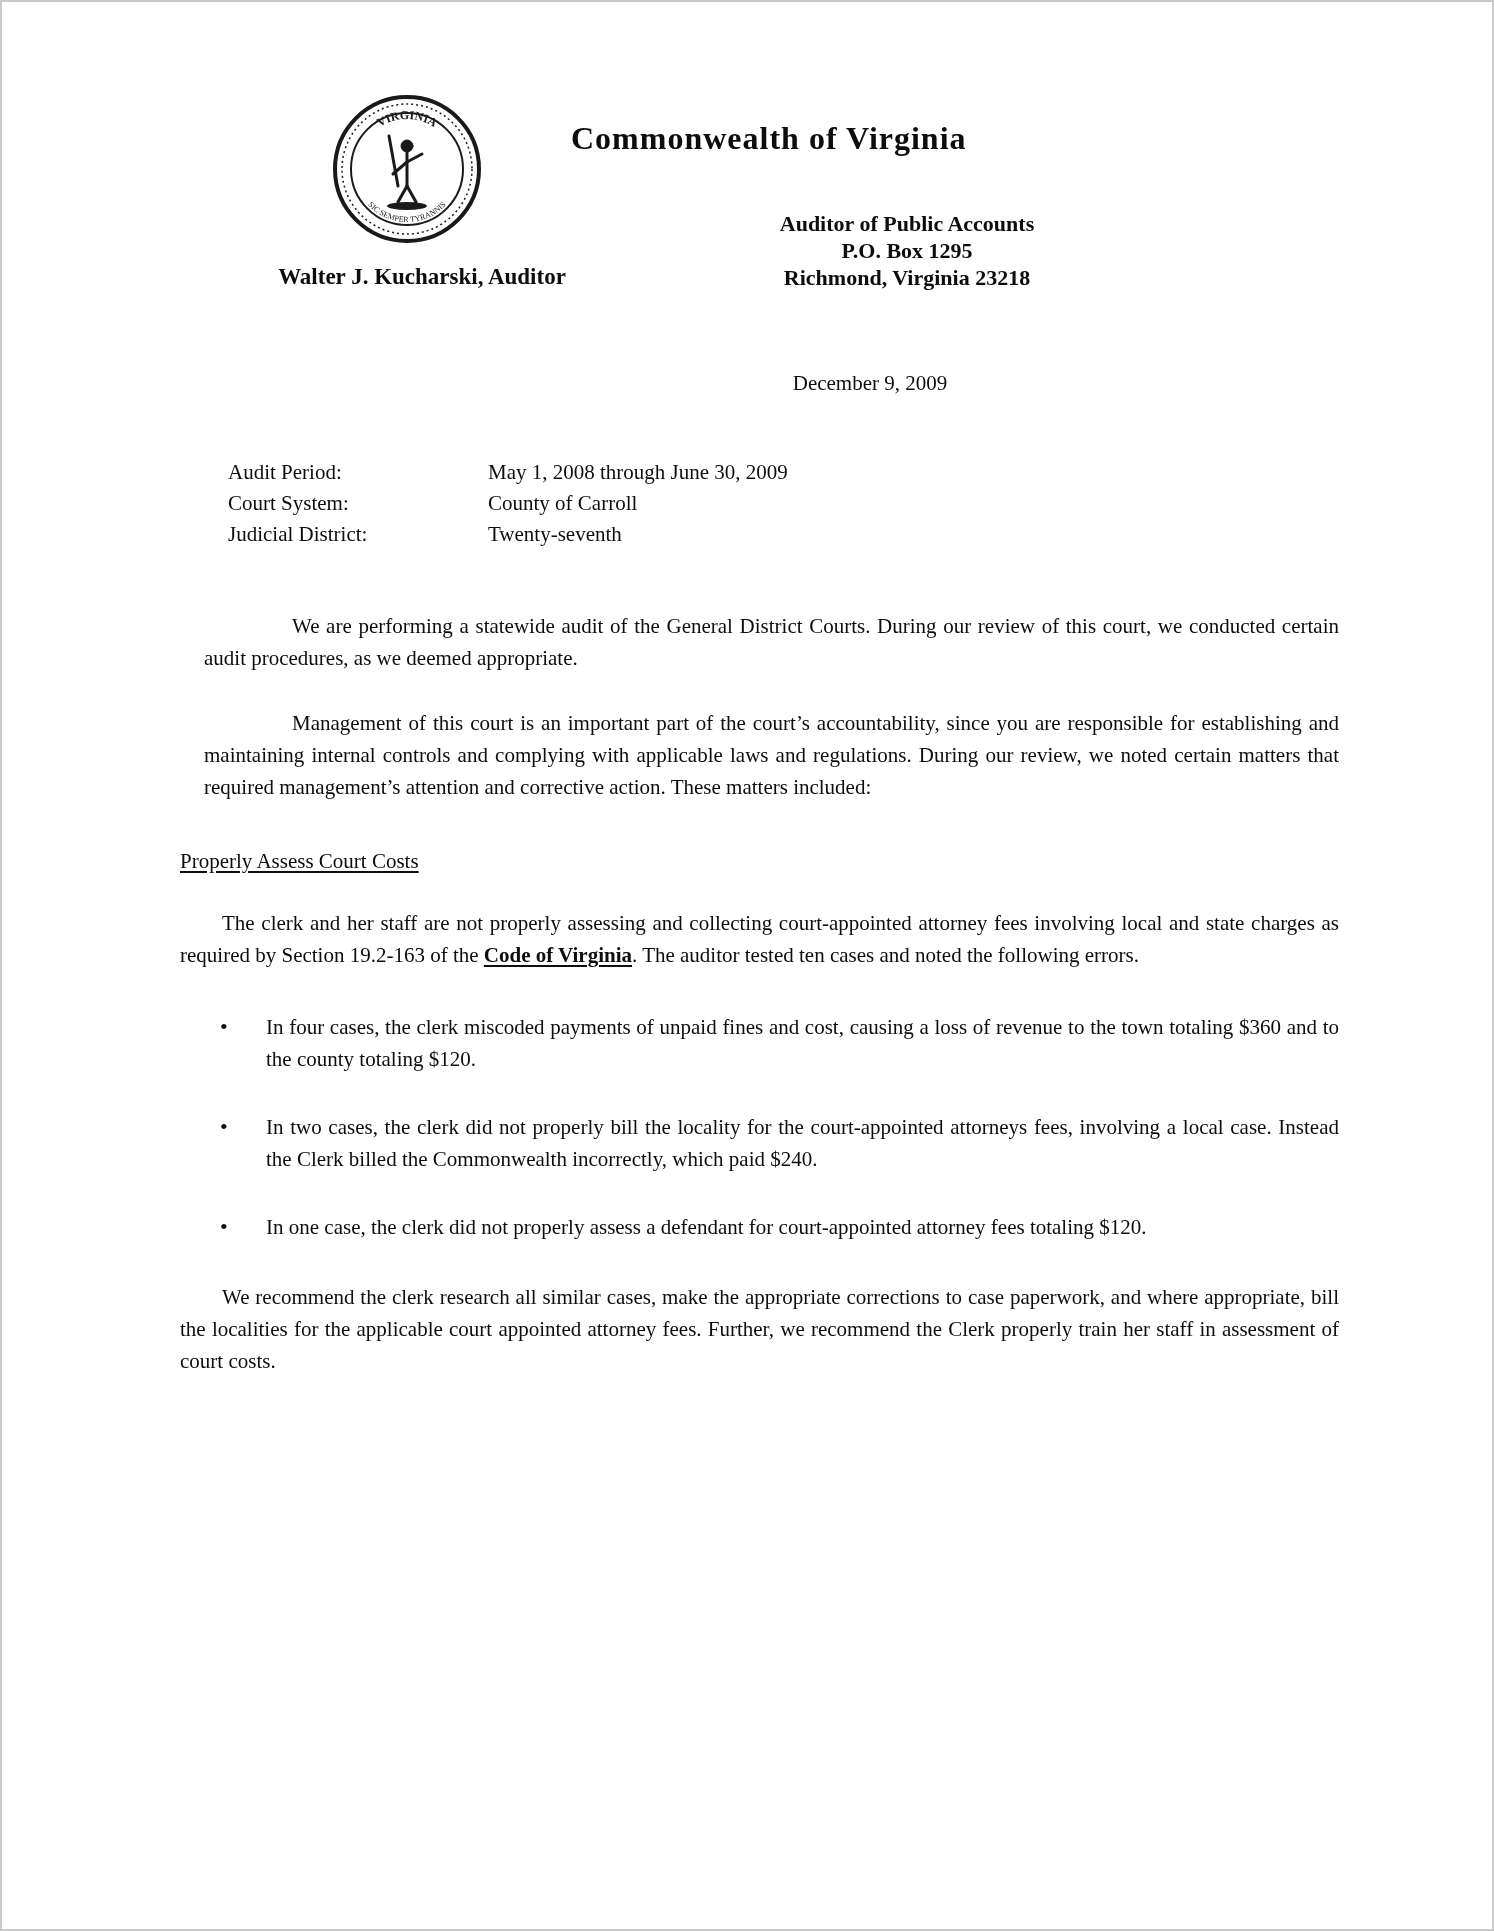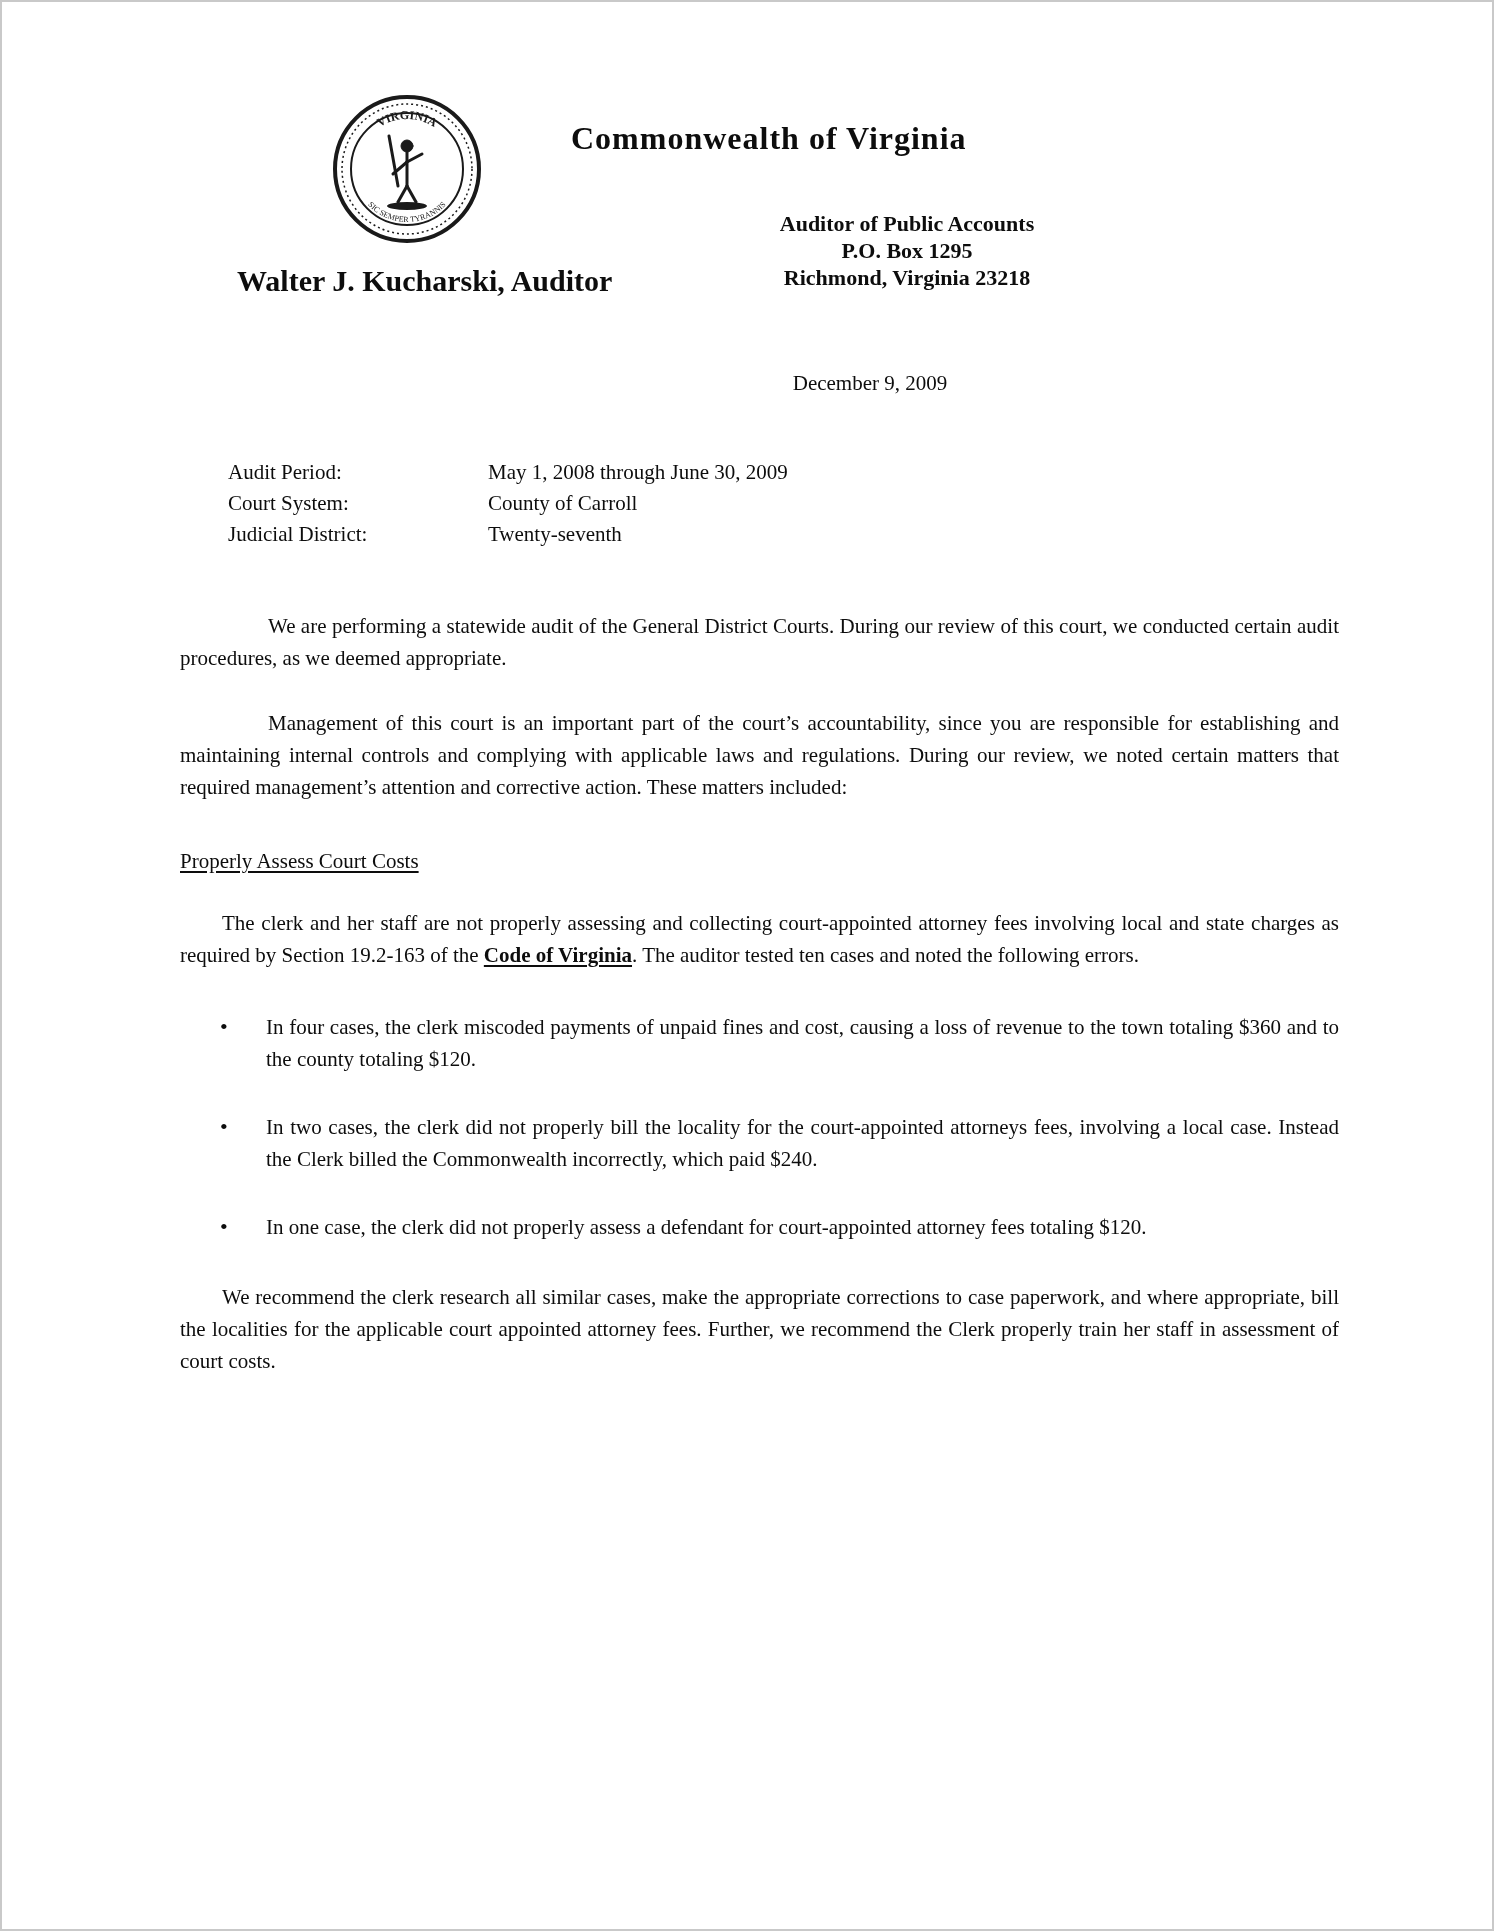--- a/index.html
+++ b/index.html
@@ -31,31 +31,31 @@
     position: absolute; left: 555px; top: 208px; width: 700px;
     text-align: center;
     font-weight: 700;
     font-size: 22px;
     line-height: 27px;
   }
   .auditor-name {
     position: absolute; left: 235px; top: 262px; width: 370px;
     text-align: center;
     font-weight: 700;
-    font-size: 30px;
+    font-size: 23px;
     white-space: nowrap;
   }
   
   .letter-body { margin: 0 153px 0 178px; font-size: 21px; line-height: 32px; }
   .date-line { margin: 50px 0 0 560px; width: 260px; text-align: center; }
   .recipient-block { margin-top: 66px; line-height: 31px; }
   .audit-info { margin-top: 58px; line-height: 31px; }
   .audit-row { display: grid; grid-template-columns: 260px 1fr; margin-left: 48px; }
   .para { margin: 0 0 33px 0; text-align: justify; }
-  .para.first-group { text-indent: 88px; }
+  .para.first-group { text-indent: 88px; margin-left: 24px; }
   .para.second-group { text-indent: 42px; }
   .opening-para { margin-top: 60px; }
   .section-heading {
     margin: 42px 0 30px 0;
     font-size: 21px;
     font-weight: 400;
     text-decoration: underline;
     text-underline-offset: 3px;
   }
   .underline { text-decoration: underline; text-underline-offset: 3px; font-weight: bold; }

